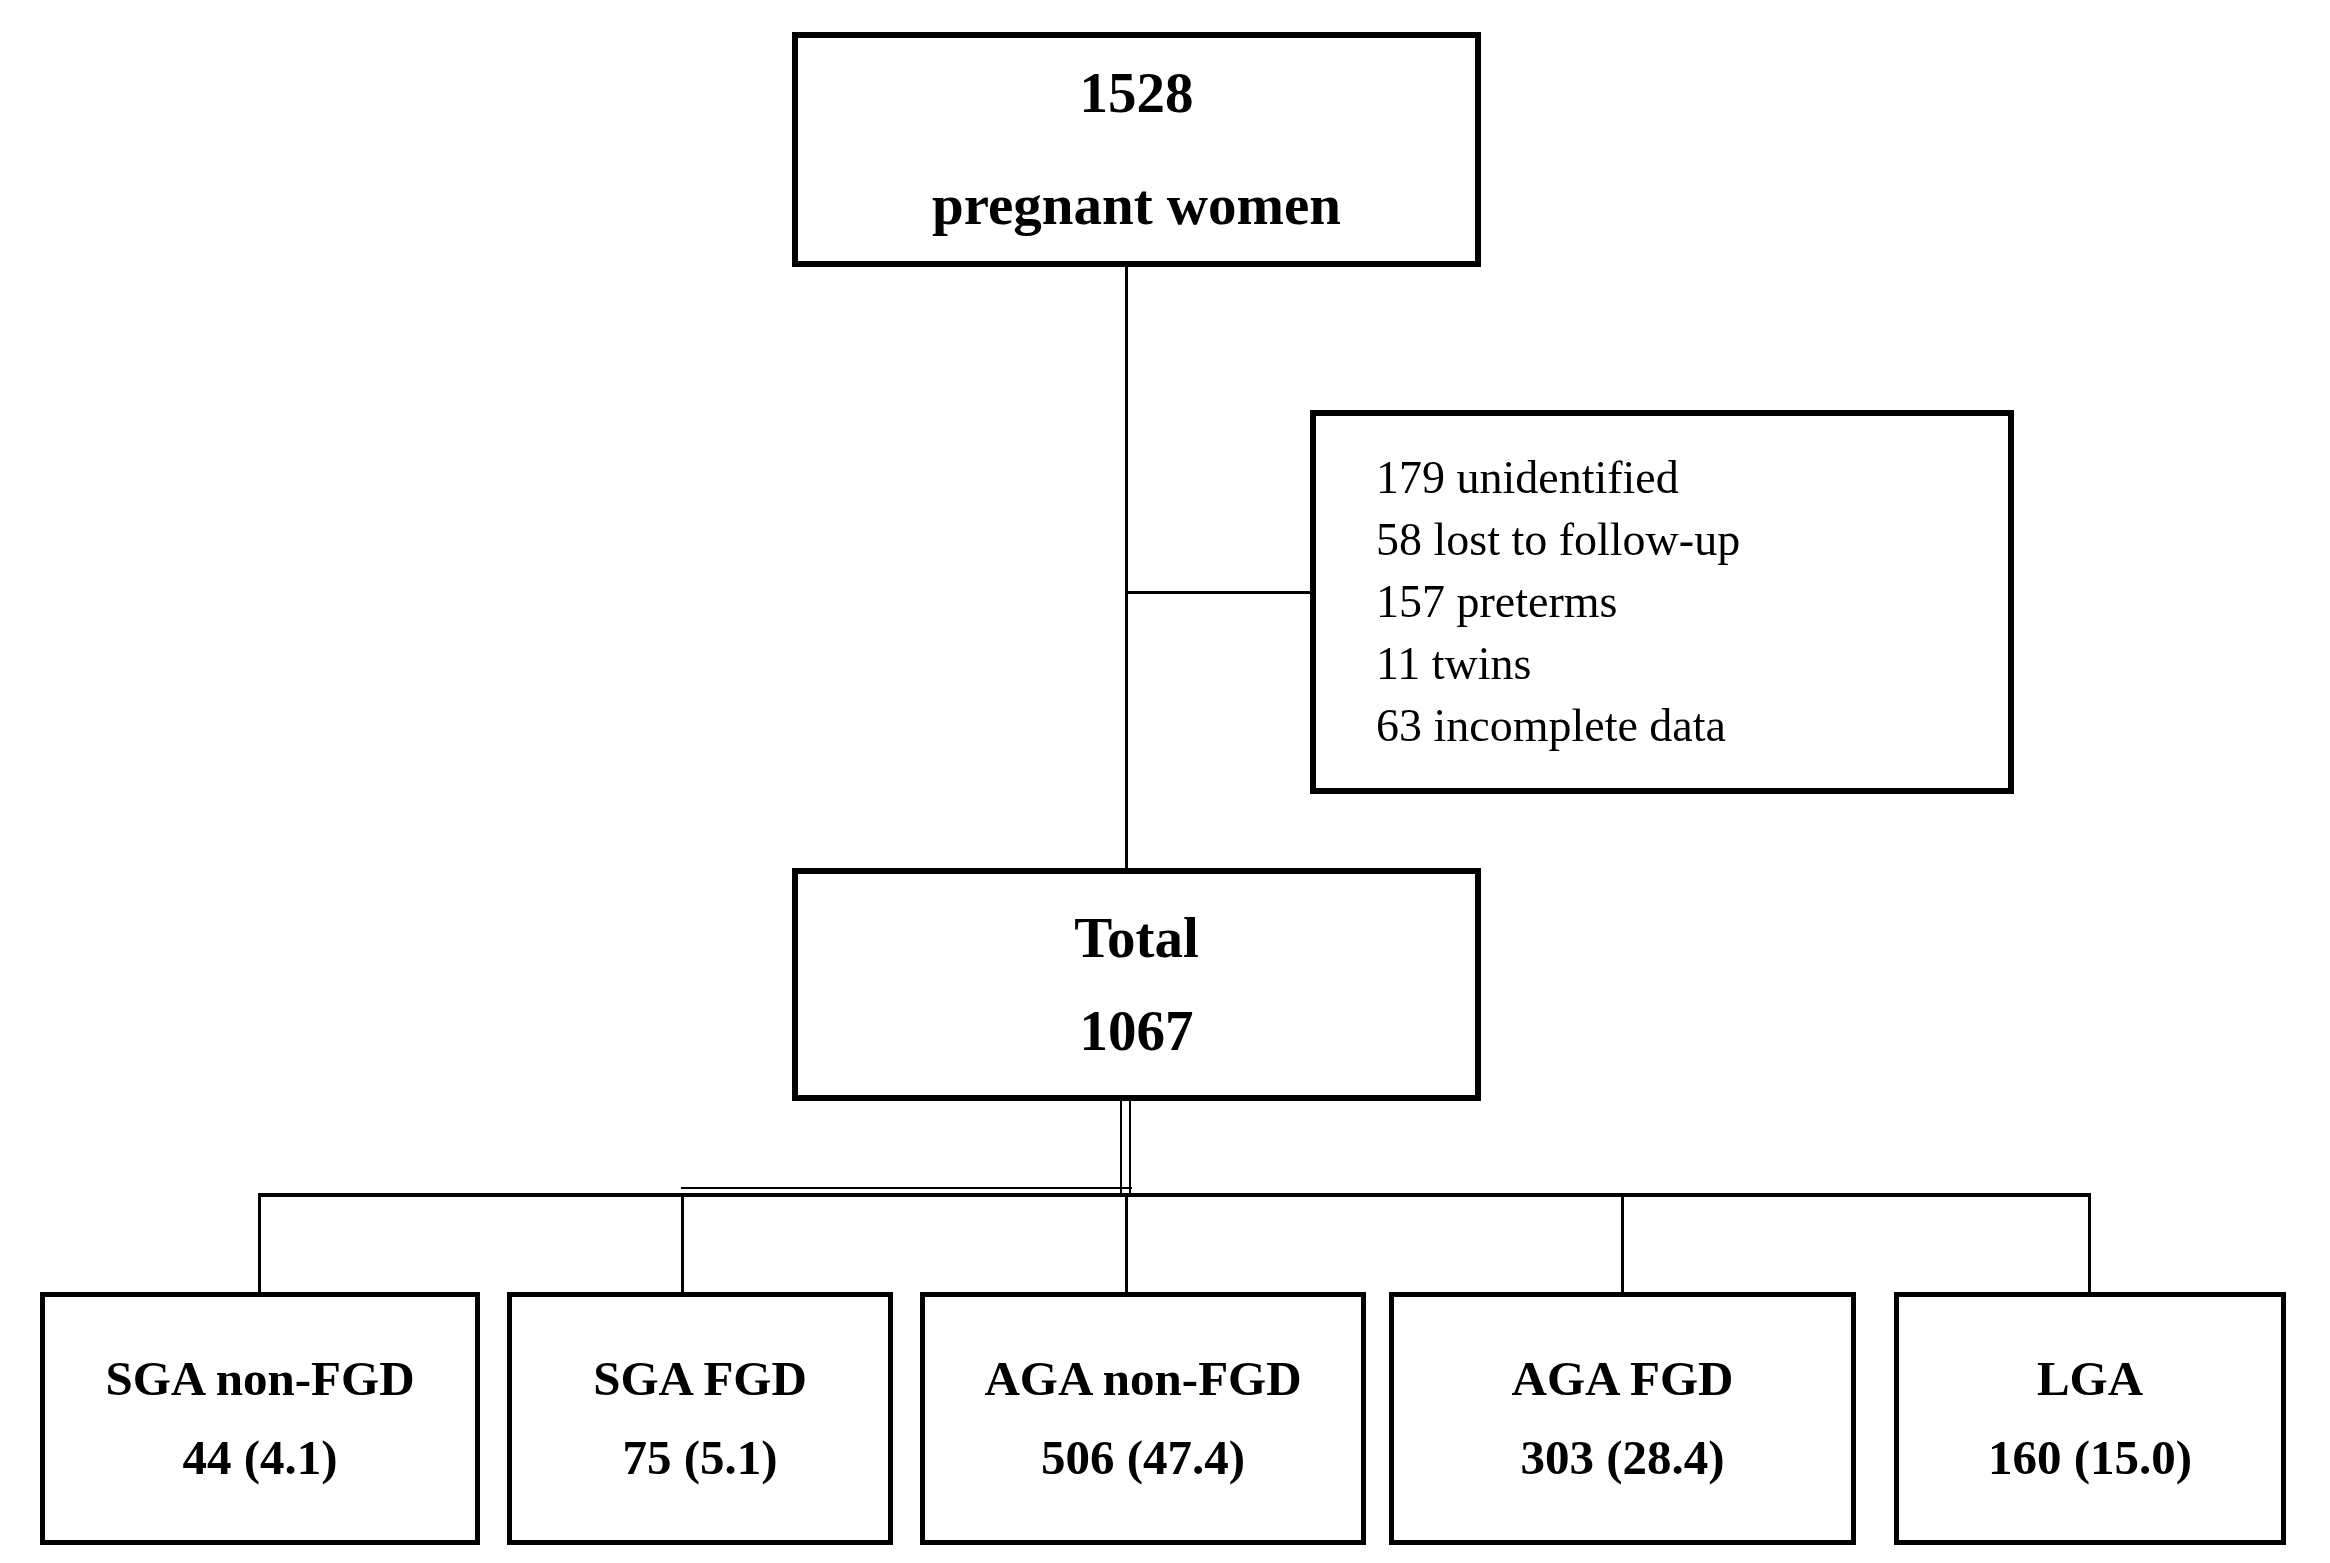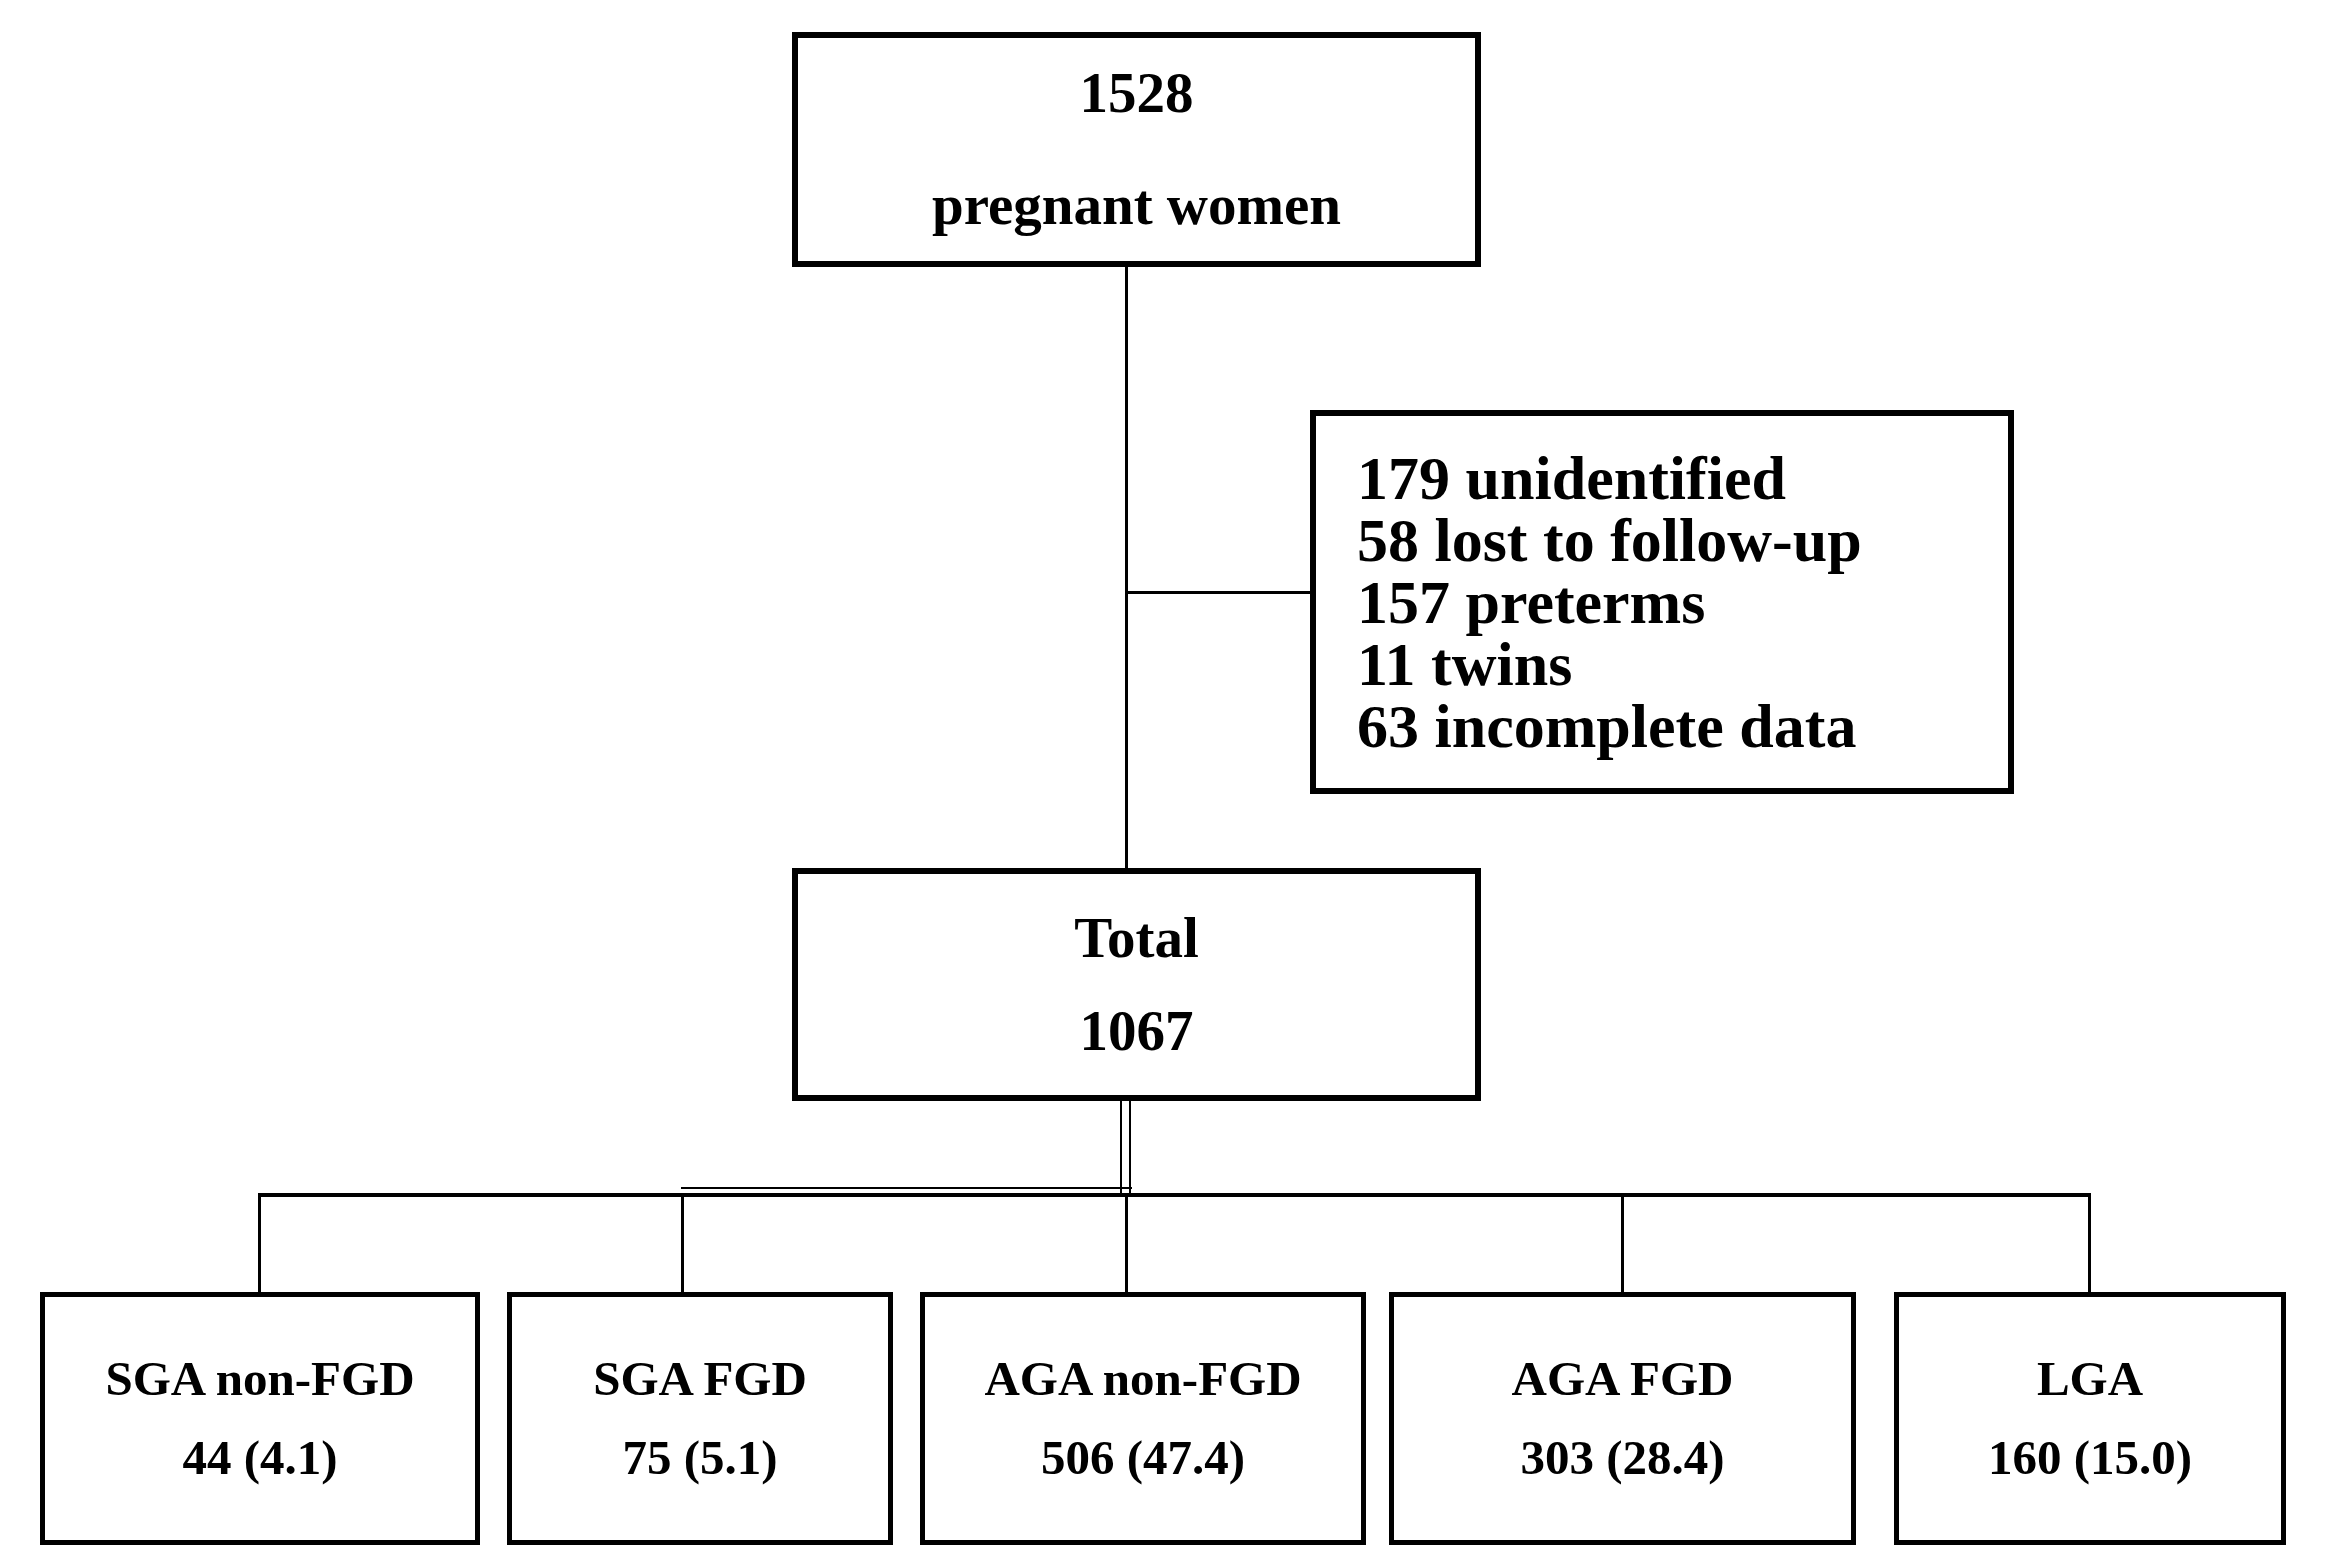--- a/index.html
+++ b/index.html
@@ -49,23 +49,23 @@
 
   #box-enrolled { left: 792px;  top: 32px;   width: 689px; height: 235px;
                   font-weight: bold; font-size: 57px; line-height: 1.1; row-gap: 49px; }
   #box-total    { left: 792px;  top: 868px; width: 689px; height: 233px;
                   font-weight: bold; font-size: 57px; line-height: 1.1; row-gap: 30px; }
 
   #box-exclusion {
     left: 1310px; top: 410px; width: 704px; height: 384px;
     align-items: flex-start;
     text-align: left;
-    padding-left: 41px;
-    font-weight: bold;
-    font-size: 62px;
+    padding-left: 60px;
+    font-weight: normal;
+    font-size: 46px;
     line-height: 62px;
   }
 
   .group-box {
     font-weight: bold;
     font-size: 49px;
     line-height: 1.1;
     row-gap: 25.5px;
     top: 1292px;
     height: 253px;

